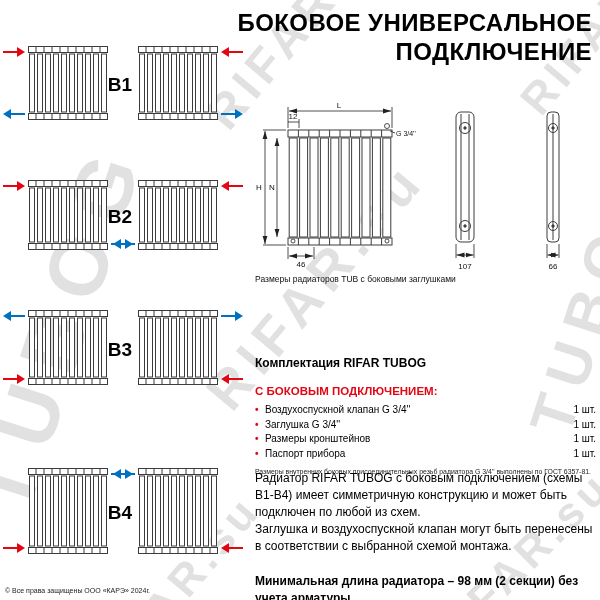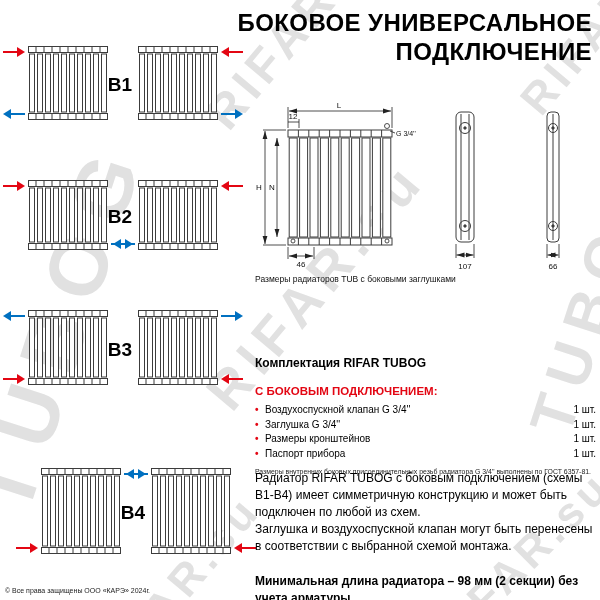--- a/index.html
+++ b/index.html
@@ -340,21 +340,21 @@
           <span class="arrow arr-left" style="left: 221px; top: 64px; color: rgb(227, 6, 19);">
             <span class="bar"></span>
             <span class="head"></span>
           </span>
           <span class="arrow arr-right" style="left: 221px; top: 1px; color: rgb(0, 112, 192);">
             <span class="bar"></span>
             <span class="head"></span>
           </span>
           <div class="scheme-label">В3</div>
         </div>
-        <div class="scheme-row" style="top: 428px; height: 86px; margin-left: 13px;">
+        <div class="scheme-row" style="top: 428px; height: 86px;">
           <div class="rad" style="left: 28px; width: 80px; height: 86px;"><svg width="80" height="86" viewBox="0 0 80 86">
               <g stroke="#3c3c3c" fill="#fff" stroke-width="1">
                 <rect x="0.5" y="0.5" width="79" height="6"></rect>
                 <rect x="0.5" y="79.5" width="79" height="6"></rect>
                 <rect x="1.5" y="8" width="5.0" height="70"></rect>
                 <rect x="9.5" y="8" width="5.0" height="70"></rect>
                 <rect x="17.5" y="8" width="5.0" height="70"></rect>
                 <rect x="25.5" y="8" width="5.0" height="70"></rect>
                 <rect x="33.5" y="8" width="5.0" height="70"></rect>
                 <rect x="41.5" y="8" width="5.0" height="70"></rect>

